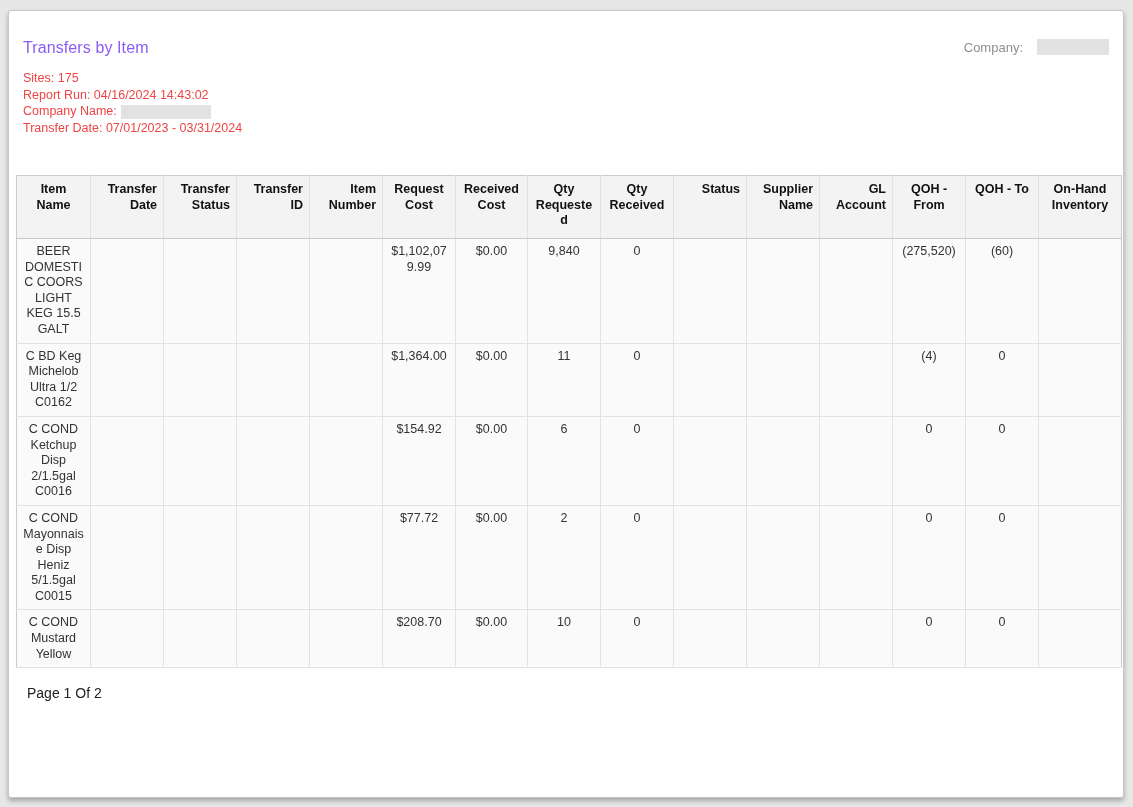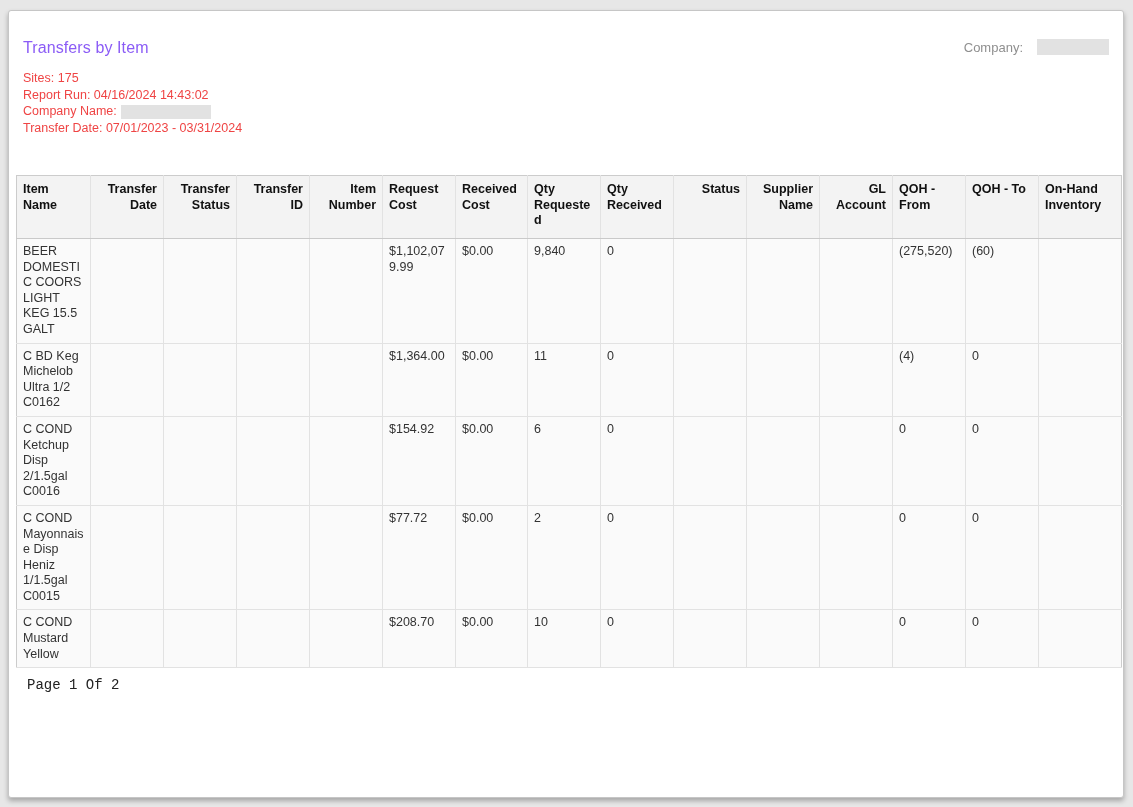--- a/index.html
+++ b/index.html
@@ -78,28 +78,27 @@
     vertical-align: top;
     padding: 5px 6px;
     border-right: 1px solid #e2e2e2;
     border-bottom: 1px solid #e2e2e2;
     line-height: 15.6px;
     overflow-wrap: break-word;
     word-wrap: break-word;
   }
   .report-table th:last-child, .report-table td:last-child { border-right: none; }
   .al { text-align: right; margin-top: 24px; }
-  .ar { text-align: left; }
+  .ar { text-align: center; }
   .neg { color: #e02b20; }
   .page-footer {
-    margin-top: 9px;
+    margin-top: 17px;
     padding-left: 11px;
     font-size: 14px;
     color: #222222;
-    font-family: Liberation Mono, monospace;
   }
 </style>
 </head>
 <body>
 
 <div class="report-card">
 
   <div class="company-line">
     <span>Company:</span>
     <span class="redact company-top"></span>
@@ -199,21 +198,21 @@
         <td class="ar">6</td>
         <td class="ar">0</td>
         <td class="al"></td>
         <td class="al"></td>
         <td class="al"></td>
         <td class="ar">0</td>
         <td class="ar">0</td>
         <td class="ar"></td>
       </tr>
       <tr>
-        <td class="ar">C COND Mayonnaise Disp Heniz 1/1.5gal C0015</td>
+        <td class="ar">C COND Mayonnaise Disp Heniz 5/1.5gal C0015</td>
         <td class="al"></td>
         <td class="al"></td>
         <td class="al"></td>
         <td class="al"></td>
         <td class="ar">$77.72</td>
         <td class="ar">$0.00</td>
         <td class="ar">2</td>
         <td class="ar">0</td>
         <td class="al"></td>
         <td class="al"></td>

